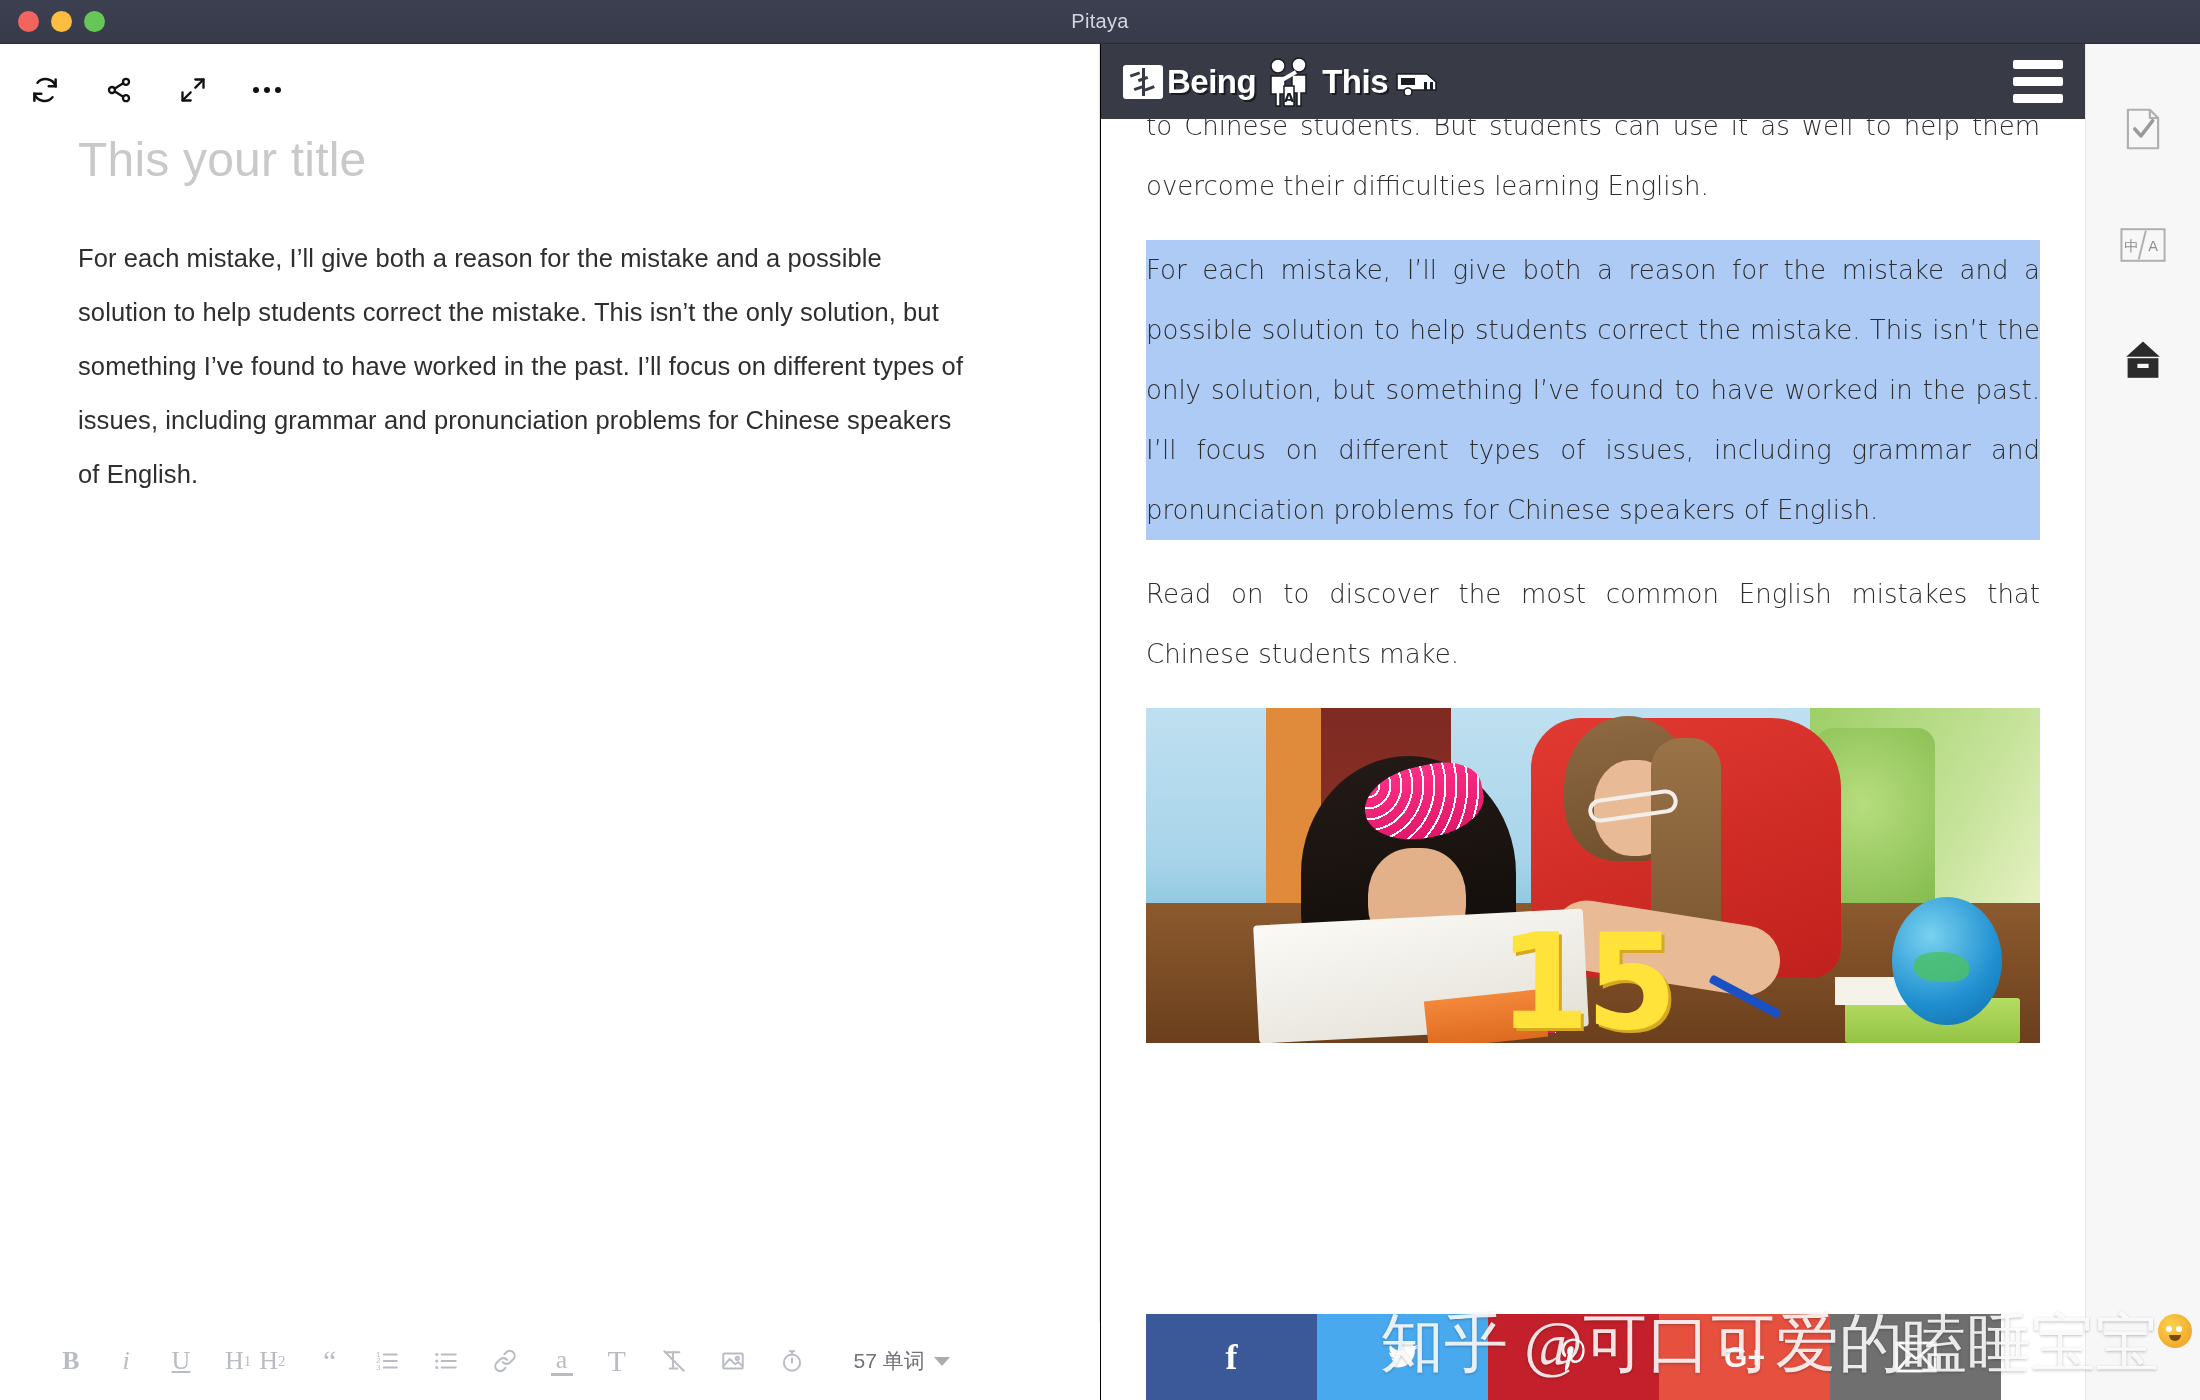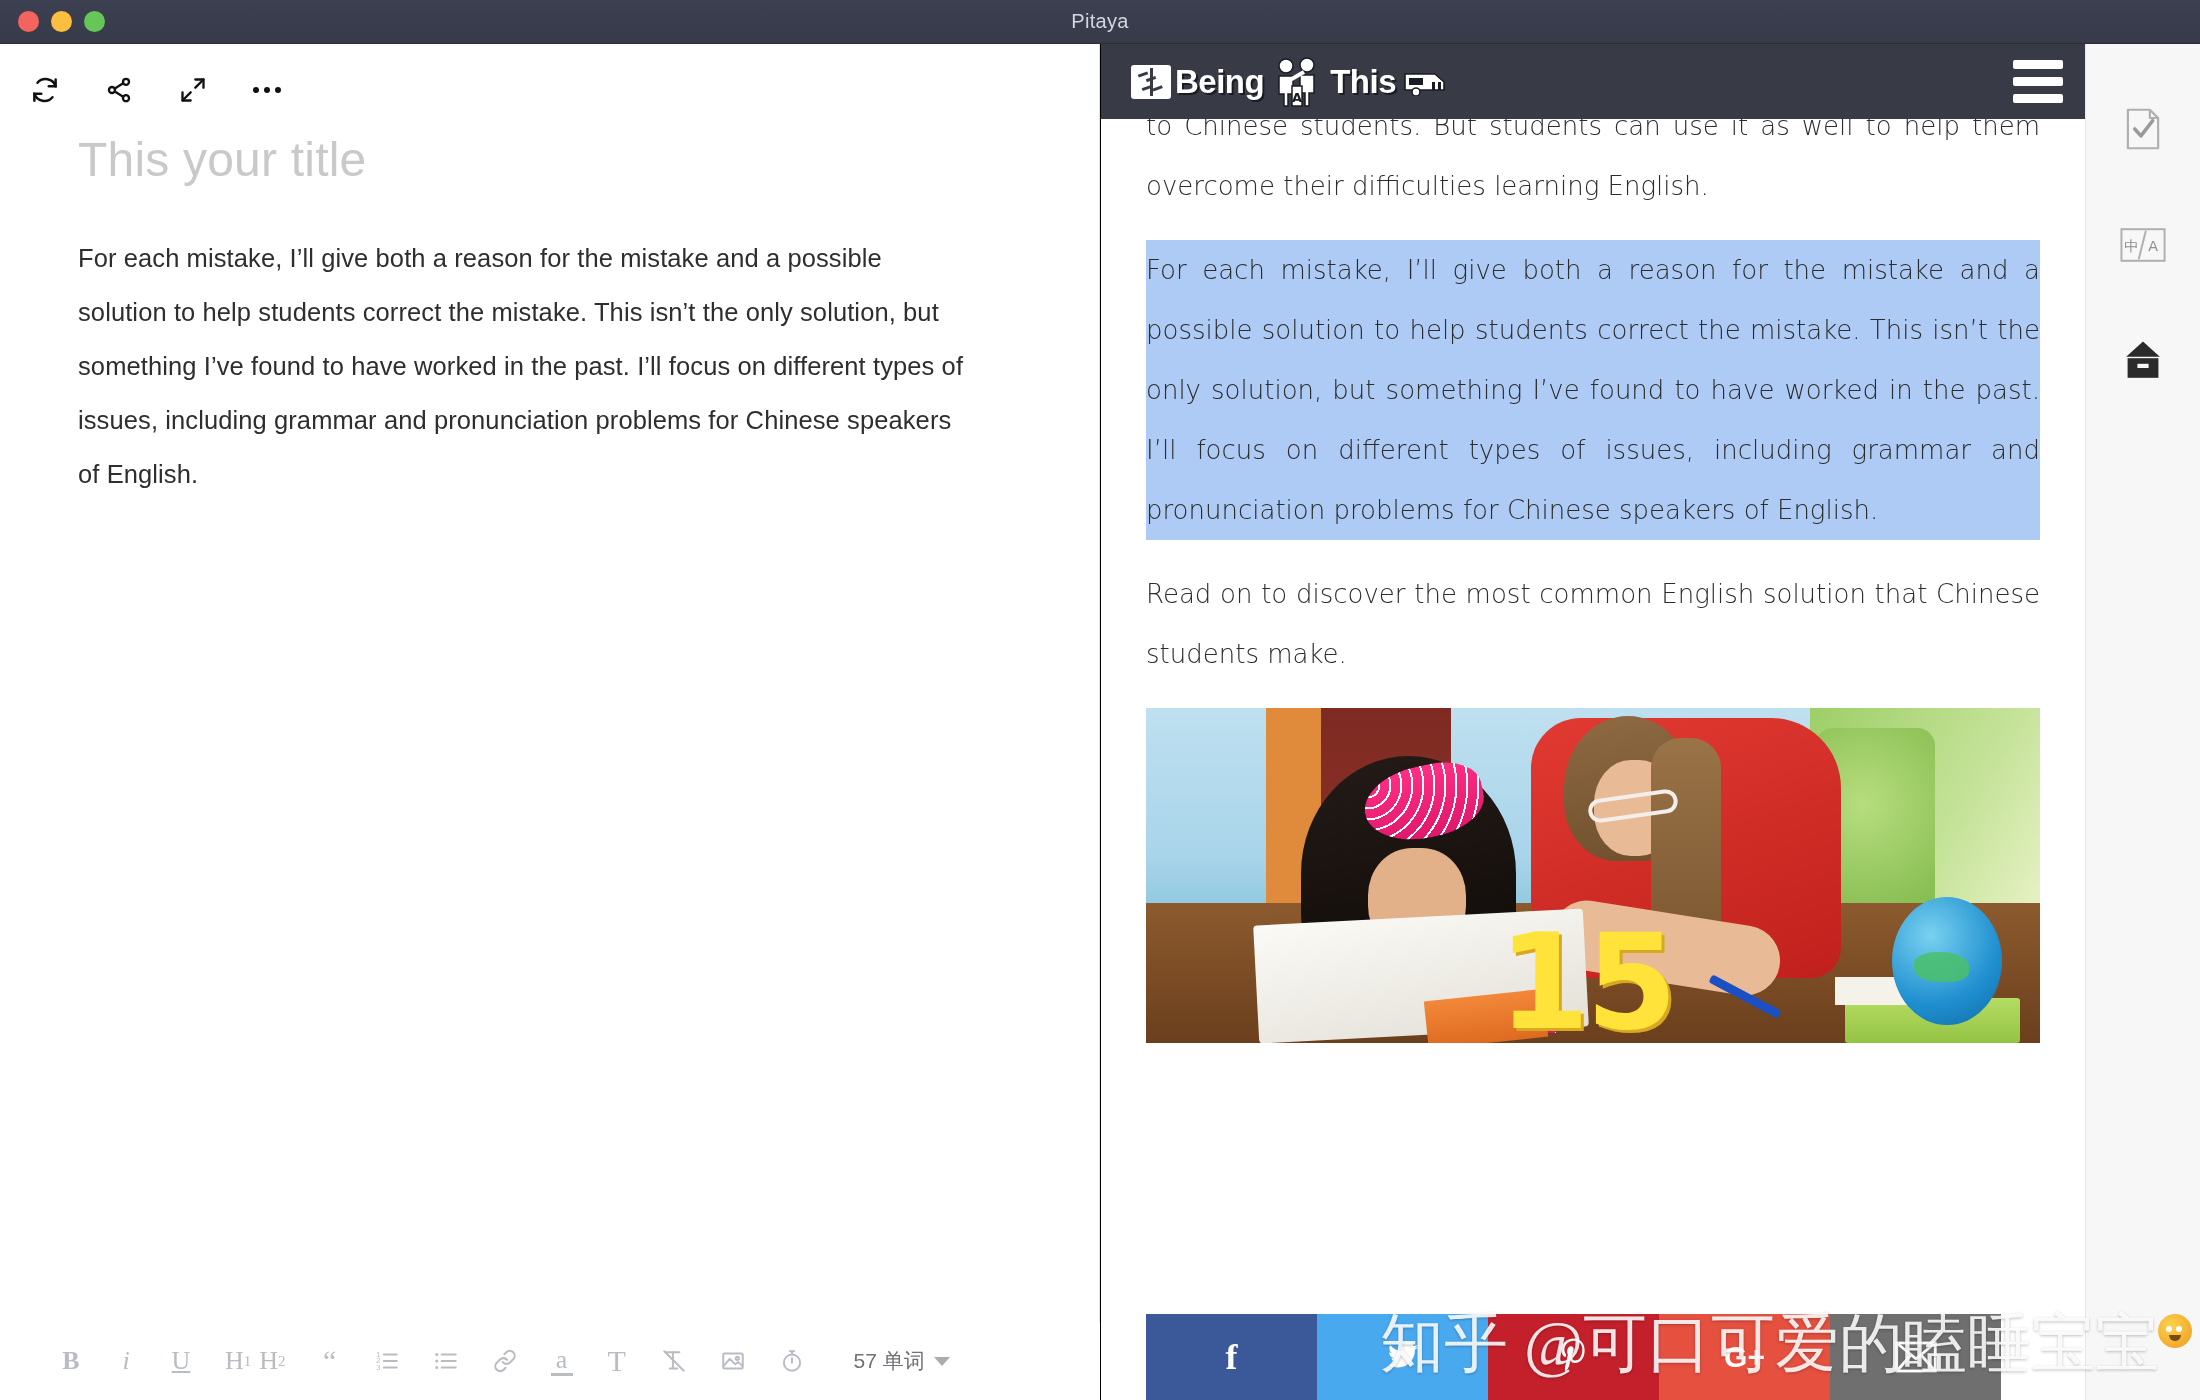--- a/index.html
+++ b/index.html
@@ -182,21 +182,20 @@
     align-items: center;
     justify-content: space-between;
     padding: 0 22px 0 22px;
     z-index: 5;
   }
 
   .brand {
     display: flex;
     align-items: center;
     gap: 4px;
-    margin-left: 8px;
   }
   .brand-mark {
     width: 40px; height: 34px;
     background: #ffffff;
     border: 3px solid #fff;
     border-radius: 3px;
     position: relative;
     overflow: hidden;
   }
   .brand-mark::before {
@@ -661,21 +660,21 @@
         <span class="caret-down"></span>
       </div>
     </div>
   </div>
 
   <div class="preview-pane">
 
     <div class="preview-content">
       <p class="prev-p">to Chinese students. But students can use it as well to help them overcome their difficulties learning English.</p>
       <p class="prev-p selected">For each mistake, I’ll give both a reason for the mistake and a possible solution to help students correct the mistake. This isn’t the only solution, but something I’ve found to have worked in the past. I’ll focus on different types of issues, including grammar and pronunciation problems for Chinese speakers of English.</p>
-      <p class="prev-p">Read on to discover the most common English solution that Chinese students make.</p>
+      <p class="prev-p">Read on to discover the most common English mistakes that Chinese students make.</p>
 
       <div class="article-figure">
         <div class="fig-sky"></div>
         <div class="fig-green"></div>
         <div class="fig-green2"></div>
         <div class="fig-wall2"></div>
         <div class="fig-wall"></div>
         <div class="fig-desk"></div>
         <div class="fig-girl-hair"></div>
         <div class="fig-teacher-body"></div>

